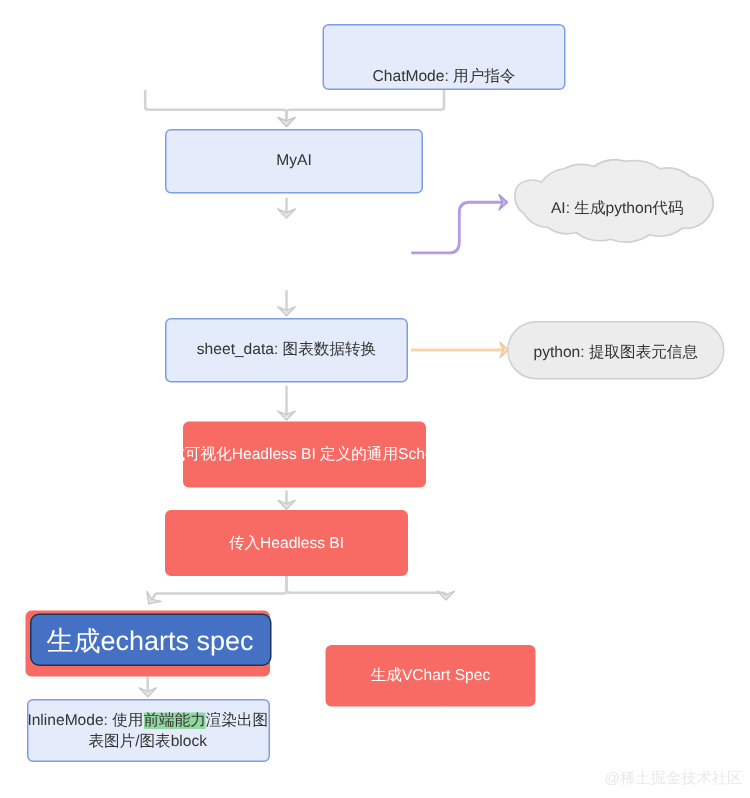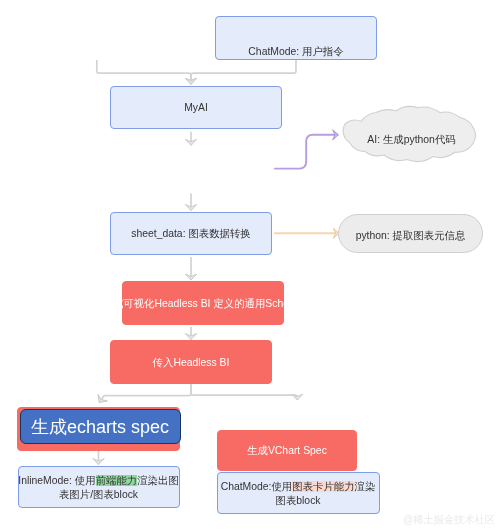--- a/index.html
+++ b/index.html
@@ -82,23 +82,20 @@
   </div>
 
   <div class="node nred" style="left:217px;top:430px;width:140px;height:41px;">
     <span>生成VChart Spec</span>
   </div>
 
   <div class="node nblue" style="left:17.5px;top:465.5px;width:162px;height:42px;flex-wrap:wrap;padding:3px 5px 0;">
     <span><span>InlineMode: 使用</span><span class="hl-green">前端能力</span><span>渲染出图</span><br><span>表图片/图表block</span></span>
   </div>
 
-  <div class="node nblue" style="left:216.5px;top:471.5px;width:163px;height:42px;flex-wrap:wrap;padding:3px 5px 0;">
-    <span><span>ChatMode:使用</span><span class="hl-pink">图表卡片能力</span><span>渲染</span><br><span>图表block</span></span>
-  </div>
 
   <svg id="cloudsvg" style="position:absolute;left:0;top:0;width:500px;height:532px;pointer-events:none;" viewBox="0 0 500 532">
     <path d="M345.0,124.0 A14,14 0 0 1 361.0,121.5 A22,22 0 0 1 376.0,112.5 A26,26 0 0 1 396.0,111.0 A24,24 0 0 1 417.0,107.6 A30,30 0 0 1 440.0,112.5 A24,24 0 0 1 460.0,117.5 A20,20 0 0 1 474.0,129.0 A15,15 0 0 1 473.0,143.5 A18,18 0 0 1 455.0,152.0 A24,24 0 0 1 433.0,156.5 A28,28 0 0 1 407.0,159.5 A26,26 0 0 1 384.0,155.0 A22,22 0 0 1 365.0,151.5 A18,18 0 0 1 349.5,142.5 A14,14 0 0 1 345.0,124.0 Z" fill="#eeeeee" stroke="#d0d0d0" stroke-width="1.1" stroke-linejoin="round"></path>
   </svg>
 
   <div class="node ncloud" style="left:351.5px;top:120px;width:120px;height:38px;">
     <span>AI: 生成python代码</span>
   </div>
 
   <div class="node npy" style="left:338px;top:213.5px;width:145px;height:39px;padding-top:6px;">

